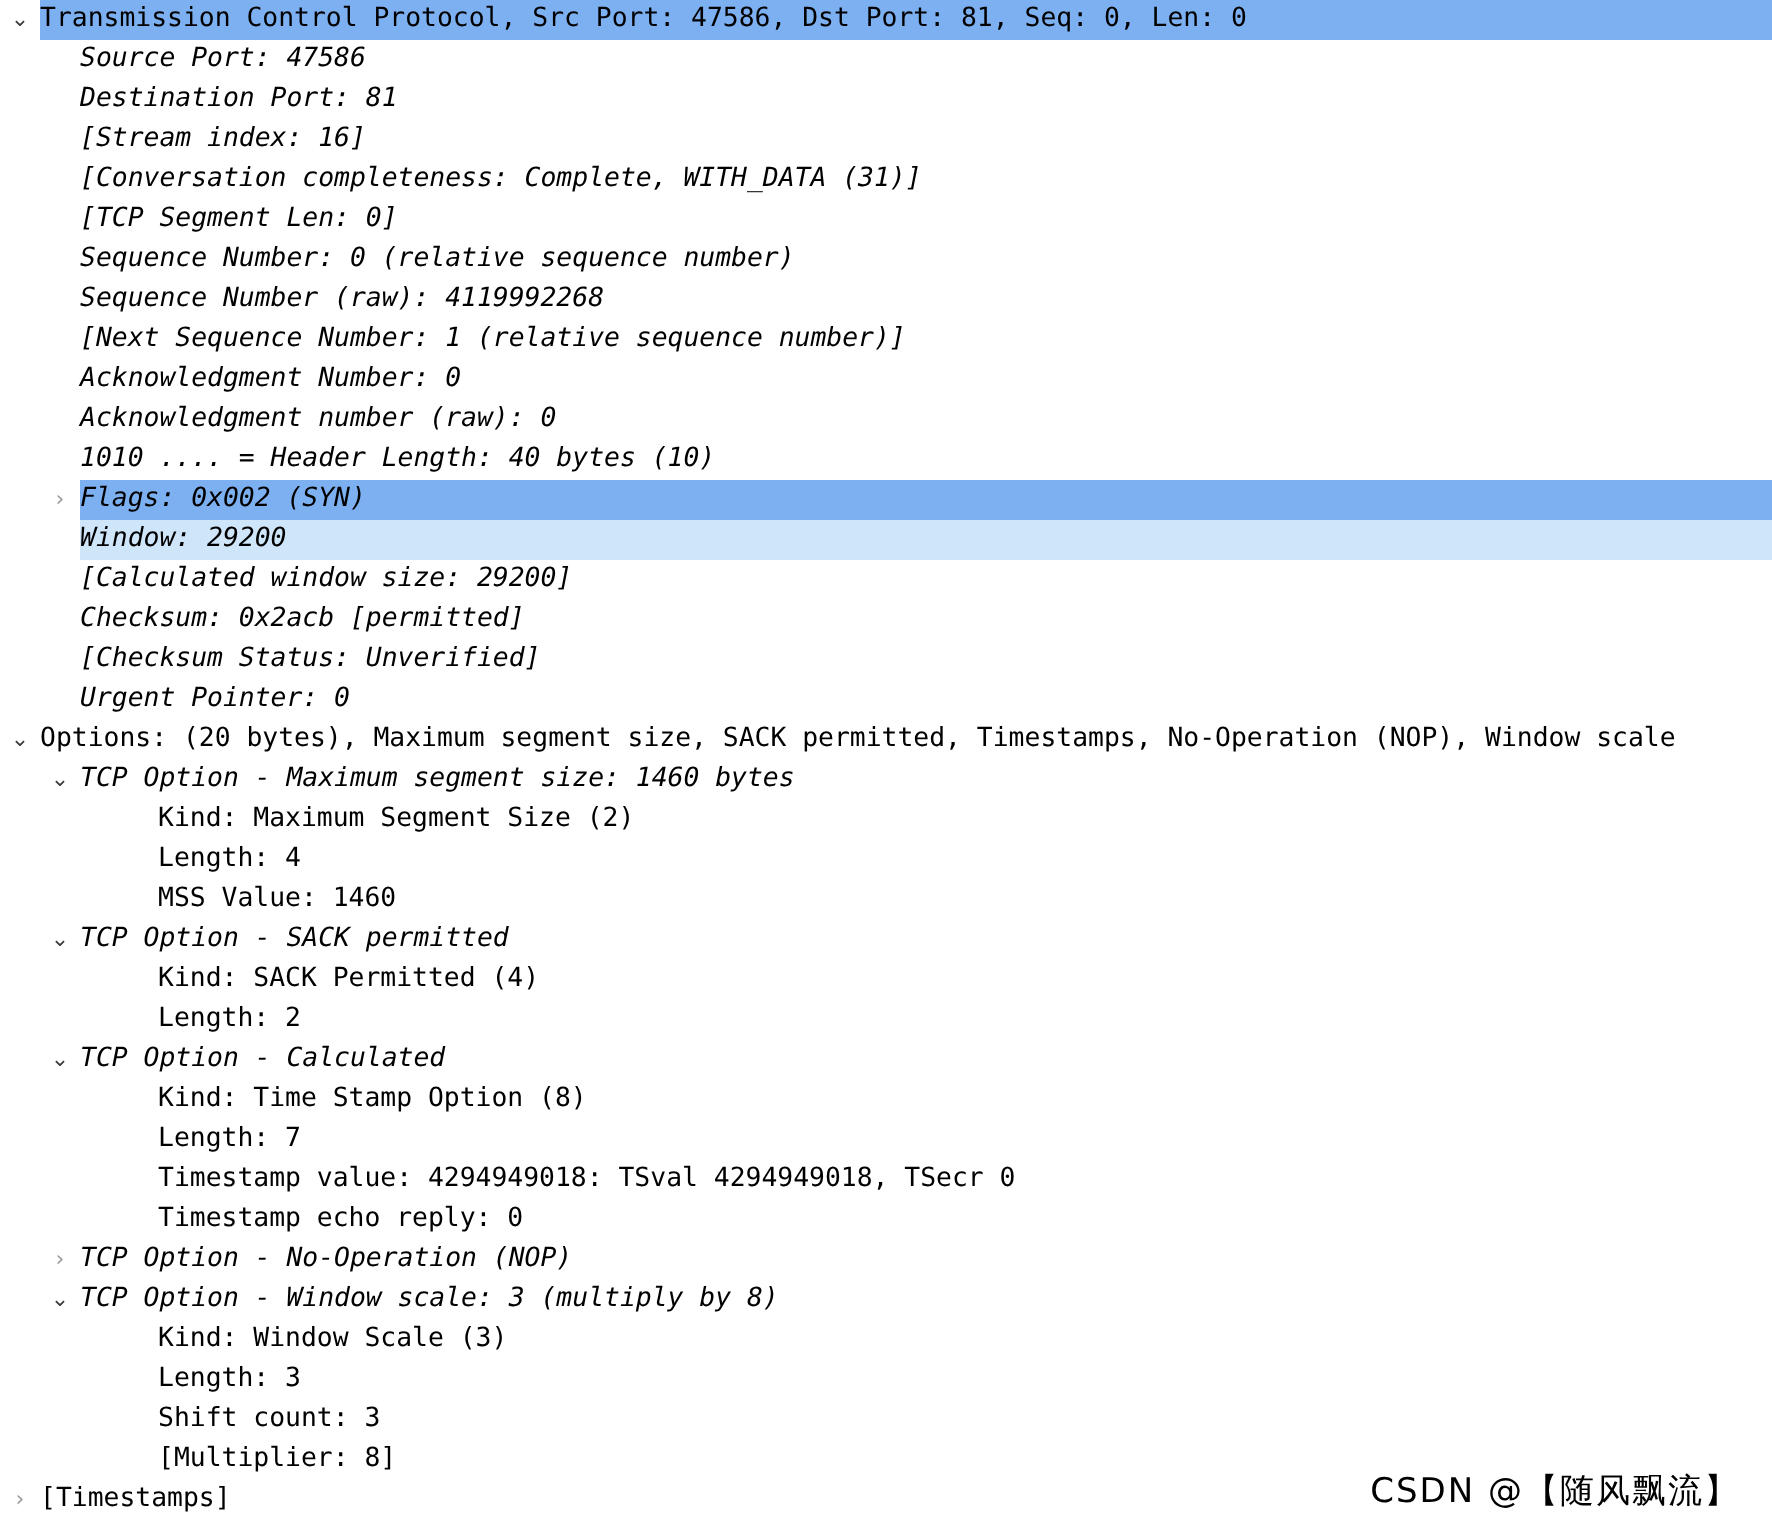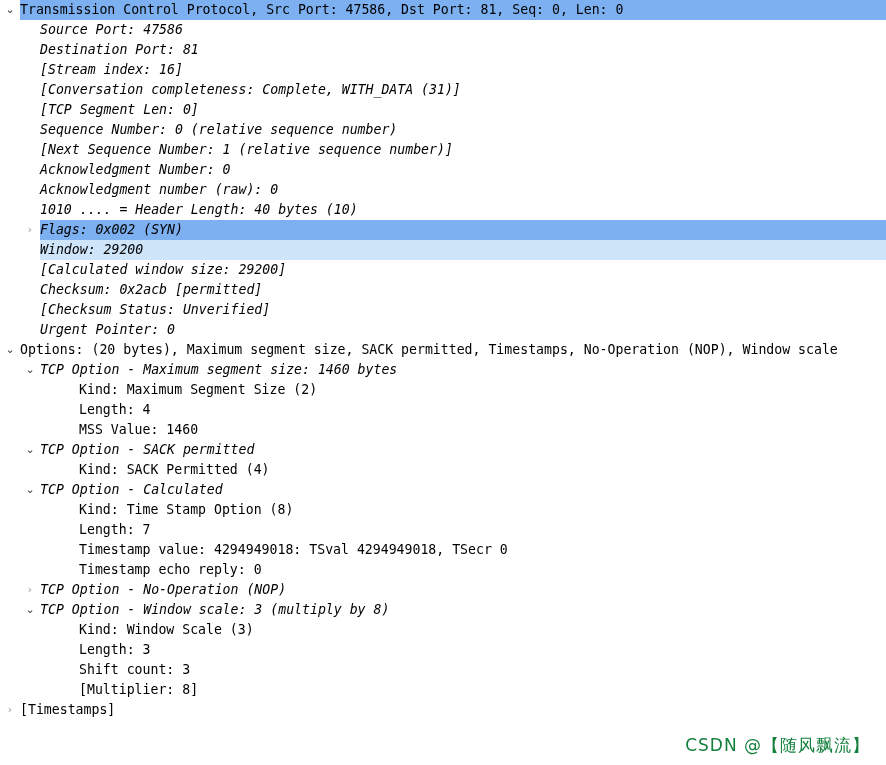--- a/index.html
+++ b/index.html
@@ -105,21 +105,21 @@
   .row.header-sel > .label {
     z-index: 2;
   }
 
   #watermark {
     position: absolute;
     right: 16px;
     bottom: 8px;
     font-family: "DejaVu Sans", "Liberation Sans", sans-serif;
     font-size: 17px;
-    color: #15803d;
+    color: #000000;
     letter-spacing: 1px;
     user-select: none;
     white-space: nowrap;
   }
 </style>
 </head>
 <body>
 
 <div id="tree">
     <div class="row lvl0 header-sel">
@@ -138,20 +138,23 @@
     <div class="row lvl1">
       <span class="label">[Conversation completeness: Complete, WITH_DATA (31)]</span>
     </div>
     <div class="row lvl1">
       <span class="label">[TCP Segment Len: 0]</span>
     </div>
     <div class="row lvl1">
       <span class="label">Sequence Number: 0    (relative sequence number)</span>
     </div>
     <div class="row lvl1">
+      <span class="label">Sequence Number (raw): 4119992268</span>
+    </div>
+    <div class="row lvl1">
       <span class="label">[Next Sequence Number: 1    (relative sequence number)]</span>
     </div>
     <div class="row lvl1">
       <span class="label">Acknowledgment Number: 0</span>
     </div>
     <div class="row lvl1">
       <span class="label">Acknowledgment number (raw): 0</span>
     </div>
     <div class="row lvl1">
       <span class="label">1010 .... = Header Length: 40 bytes (10)</span>
@@ -192,20 +195,23 @@
     <div class="row lvl3">
       <span class="label">MSS Value: 1460</span>
     </div>
     <div class="row lvl1">
       <span class="twisty open">⌄</span>
       <span class="label">TCP Option - SACK permitted</span>
     </div>
     <div class="row lvl3">
       <span class="label">Kind: SACK Permitted (4)</span>
     </div>
+    <div class="row lvl3">
+      <span class="label">Length: 2</span>
+    </div>
     <div class="row lvl1">
       <span class="twisty open">⌄</span>
       <span class="label">TCP Option - Calculated</span>
     </div>
     <div class="row lvl3">
       <span class="label">Kind: Time Stamp Option (8)</span>
     </div>
     <div class="row lvl3">
       <span class="label">Length: 7</span>
     </div>

